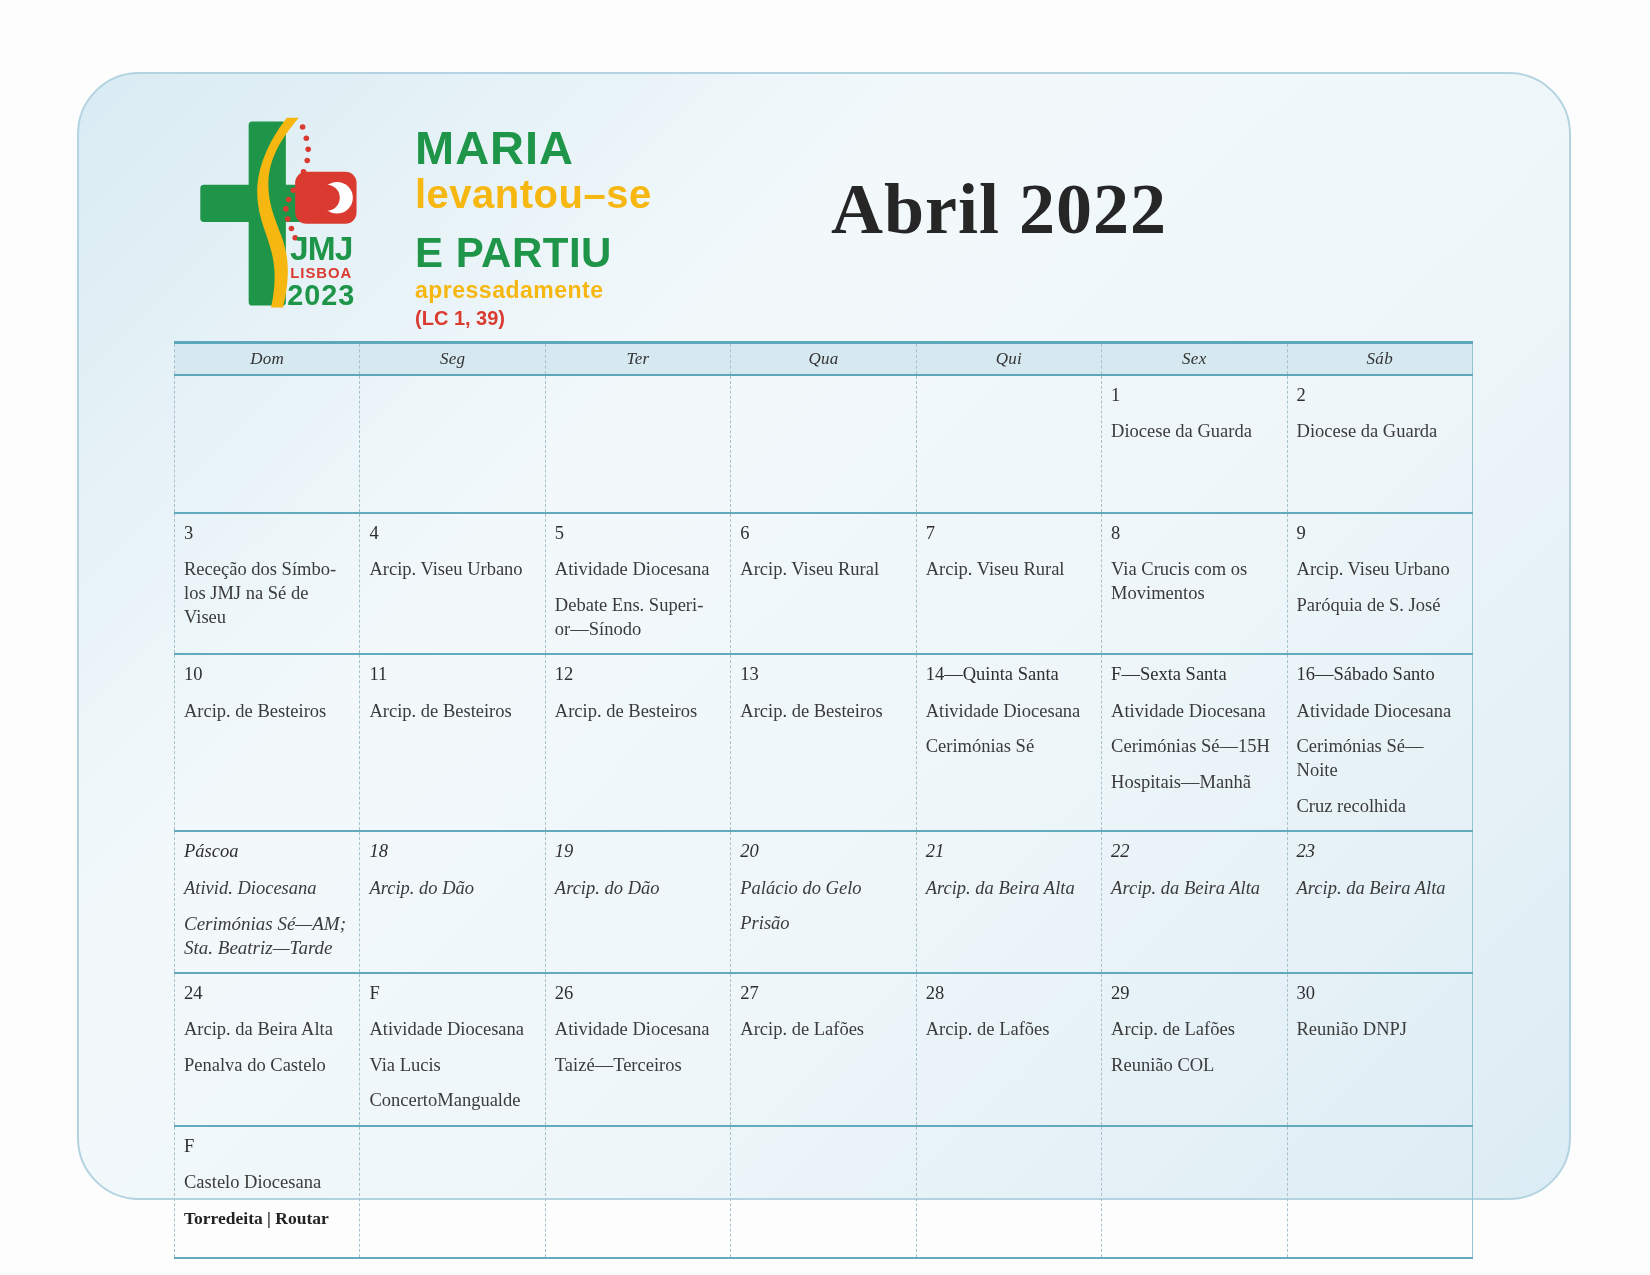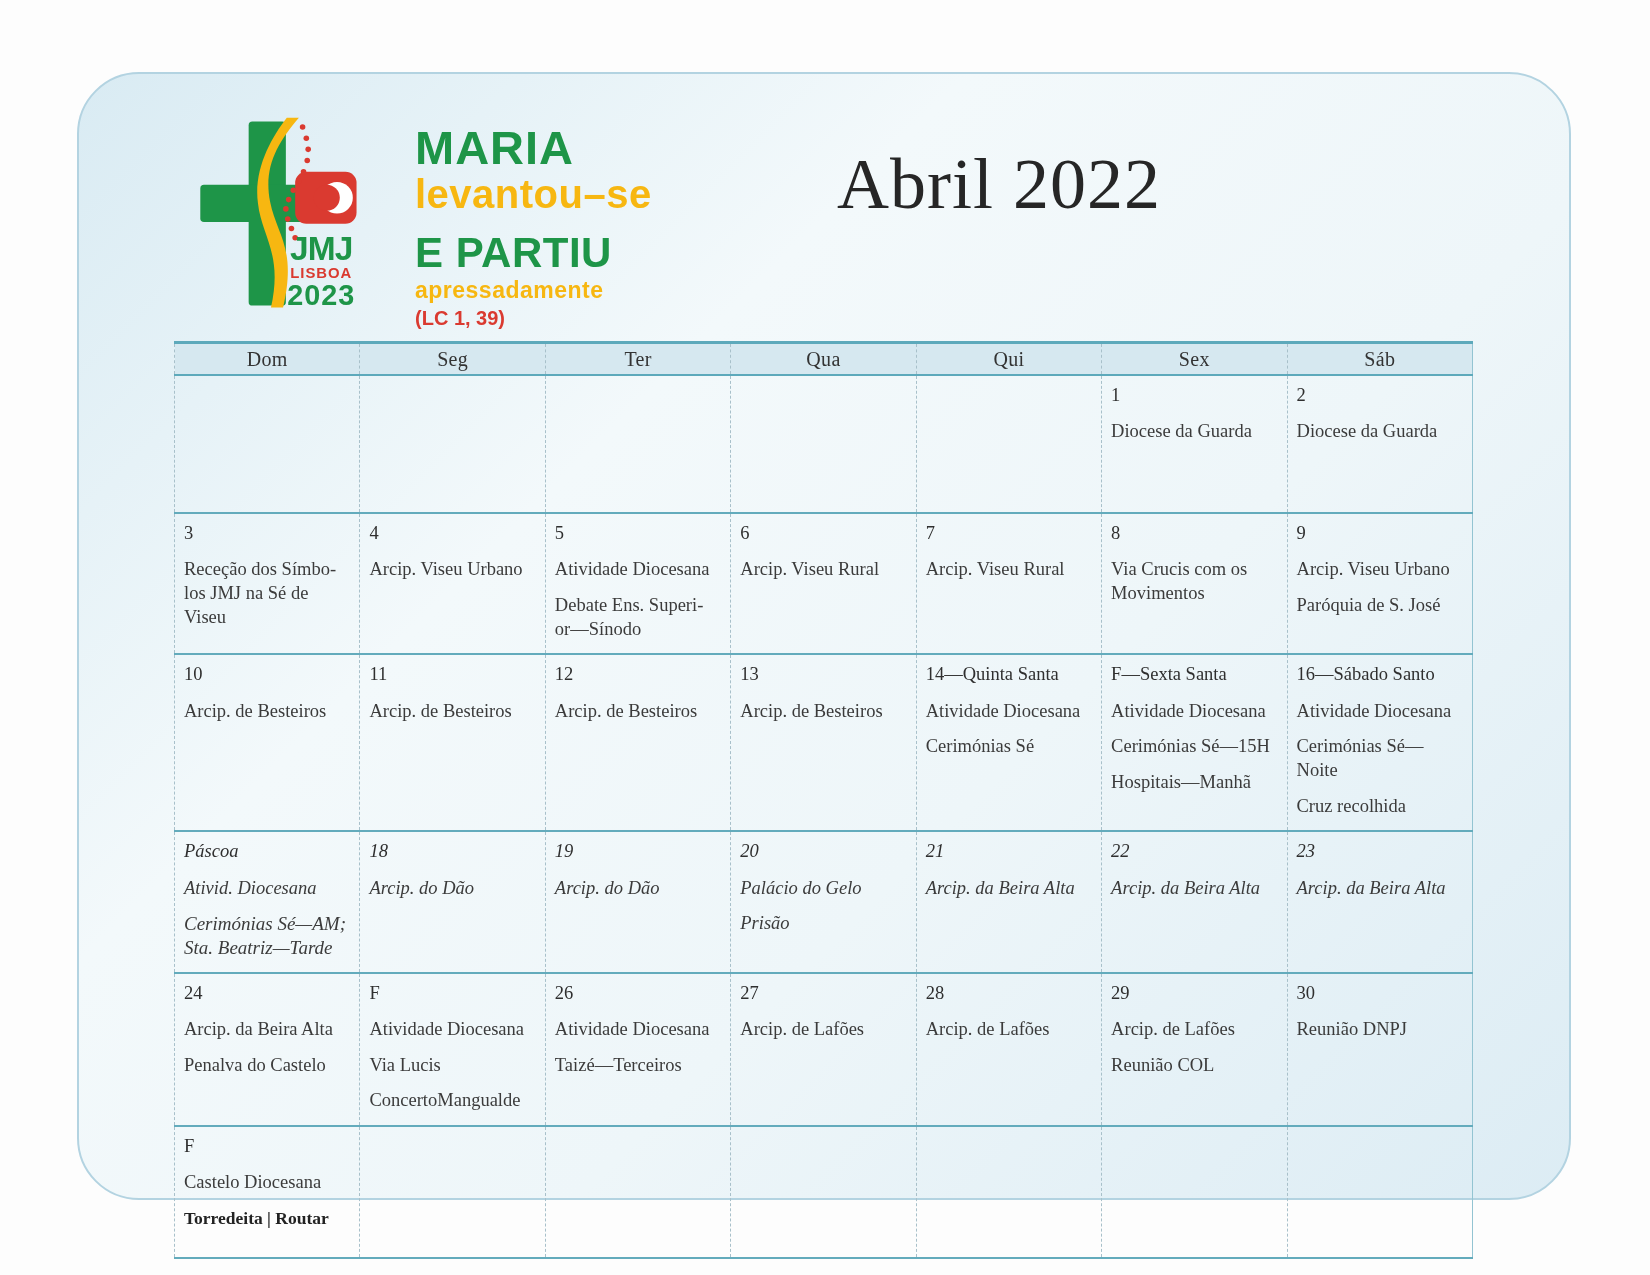--- a/index.html
+++ b/index.html
@@ -16,36 +16,36 @@
   .logo-svg text{font-family:"Liberation Sans", sans-serif; font-weight:bold;}
 
   .motto{position:absolute; left:336px; top:50px; width:260px; font-family:"Liberation Sans", sans-serif; font-weight:bold; line-height:1;}
   .motto .l1{font-size:47px; color:var(--green,#1e9548); letter-spacing:1px;}
   .motto .l2{font-size:40px; color:var(--yellow,#f7b711); margin-top:3px; letter-spacing:0.5px;}
   .motto .l3{font-size:42px; color:var(--green,#1e9548); margin-top:18px; letter-spacing:0.5px;}
   .motto .l4{font-size:23px; color:var(--yellow,#f7b711); margin-top:5px; letter-spacing:0.5px;}
   .motto .l5{font-size:20px; color:var(--red,#da3a30); margin-top:6px;}
 
   .page-title{
-    position:absolute; left:640px; top:69px; width:560px; margin:0;
-    font-size:72px; font-weight:normal; color:#262626; text-align:center;
+    position:absolute; left:640px; top:94px; width:560px; margin:0;
+    font-size:72px; font-weight:bold; color:#262626; text-align:center;
     font-family:"Liberation Serif", serif; letter-spacing:1px;
   }
 
   
   table.cal{
     position:absolute; left:95px; top:267px; width:1299px;
     border-collapse:collapse; table-layout:fixed;
     border-right:1px solid #93c4d2;
   }
   table.cal th{
     background:#d6e8f0; height:28px;
     border-top:3px solid #5da9bb; border-bottom:2px solid #5da9bb;
     border-left:1px dashed #a8c0ca;
-    font-weight:normal; font-size:20px; color:#333; letter-spacing:0.3px;
+    font-weight:normal; font-size:17px; color:#333; letter-spacing:0.3px;font-style:italic;
   }
   table.cal td{
     border-left:1px dashed #a8c0ca; border-bottom:2px solid #63abbc;
     vertical-align:top; padding:9px 8px 0 9px; box-sizing:border-box;
     color:#3b3b3b;
   }
   tbody tr:nth-child(1){height:138px;}
   tbody tr:nth-child(2){height:140px;}
   tbody tr:nth-child(3){height:139px;}
   tbody tr:nth-child(4){height:141px;font-style:italic;}

